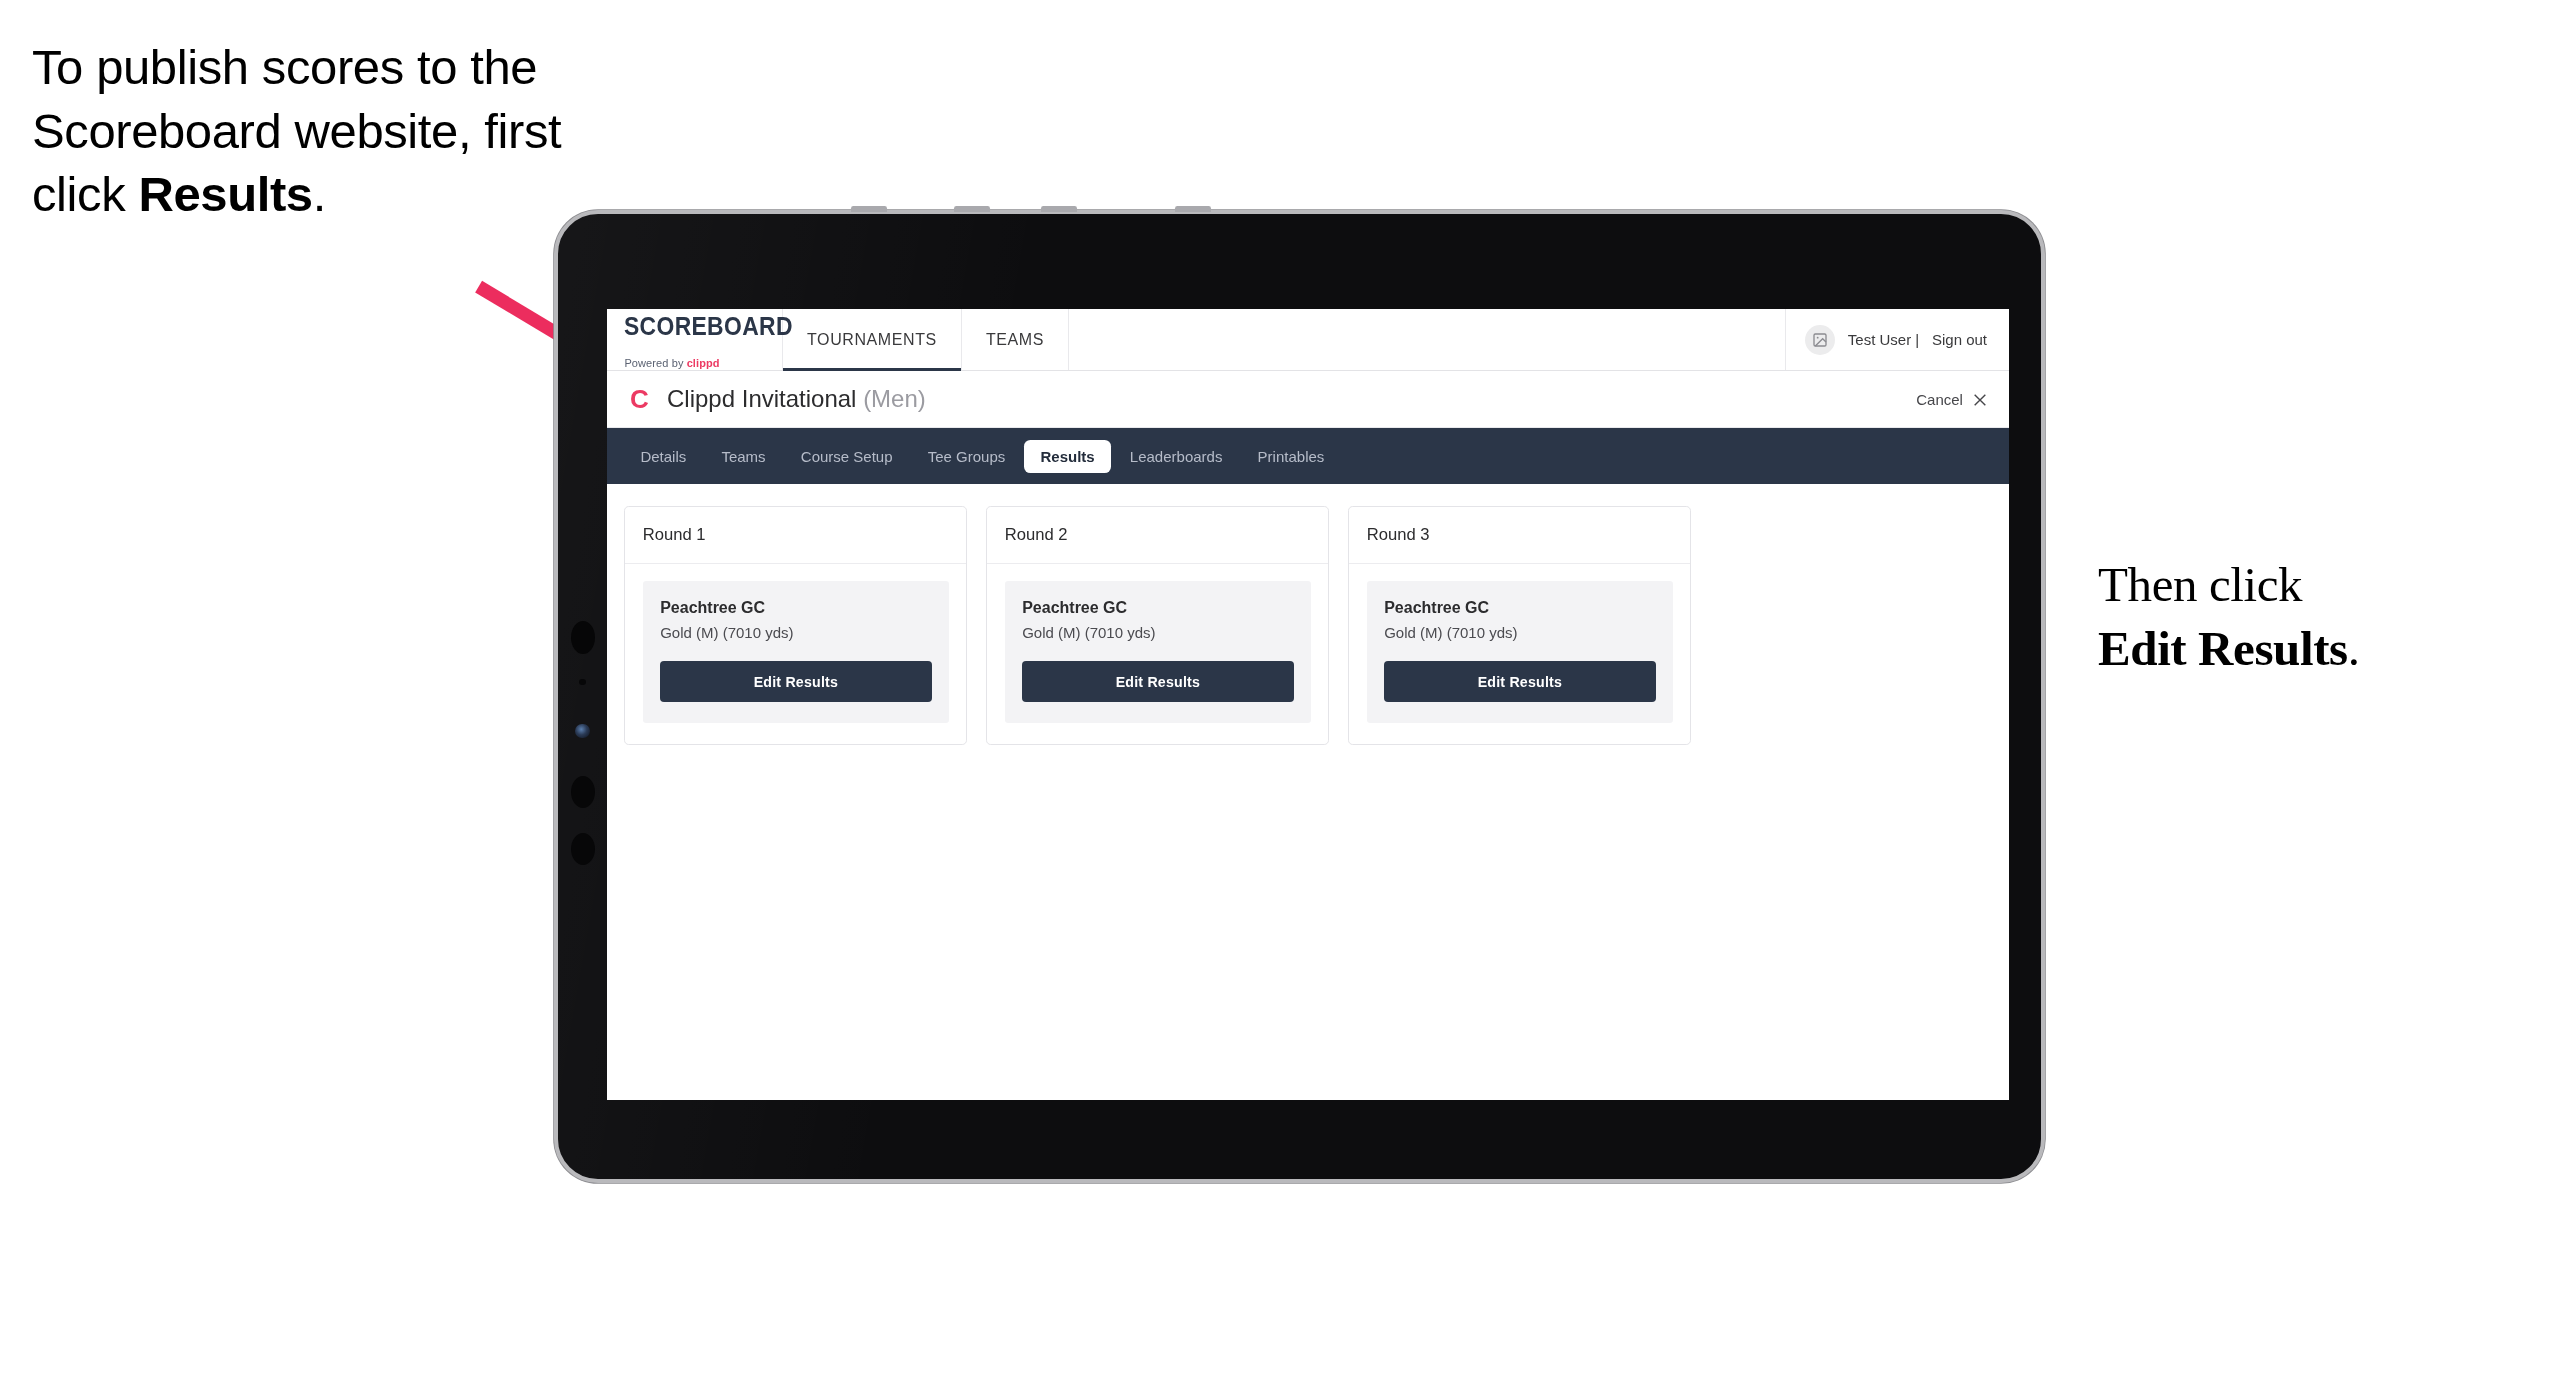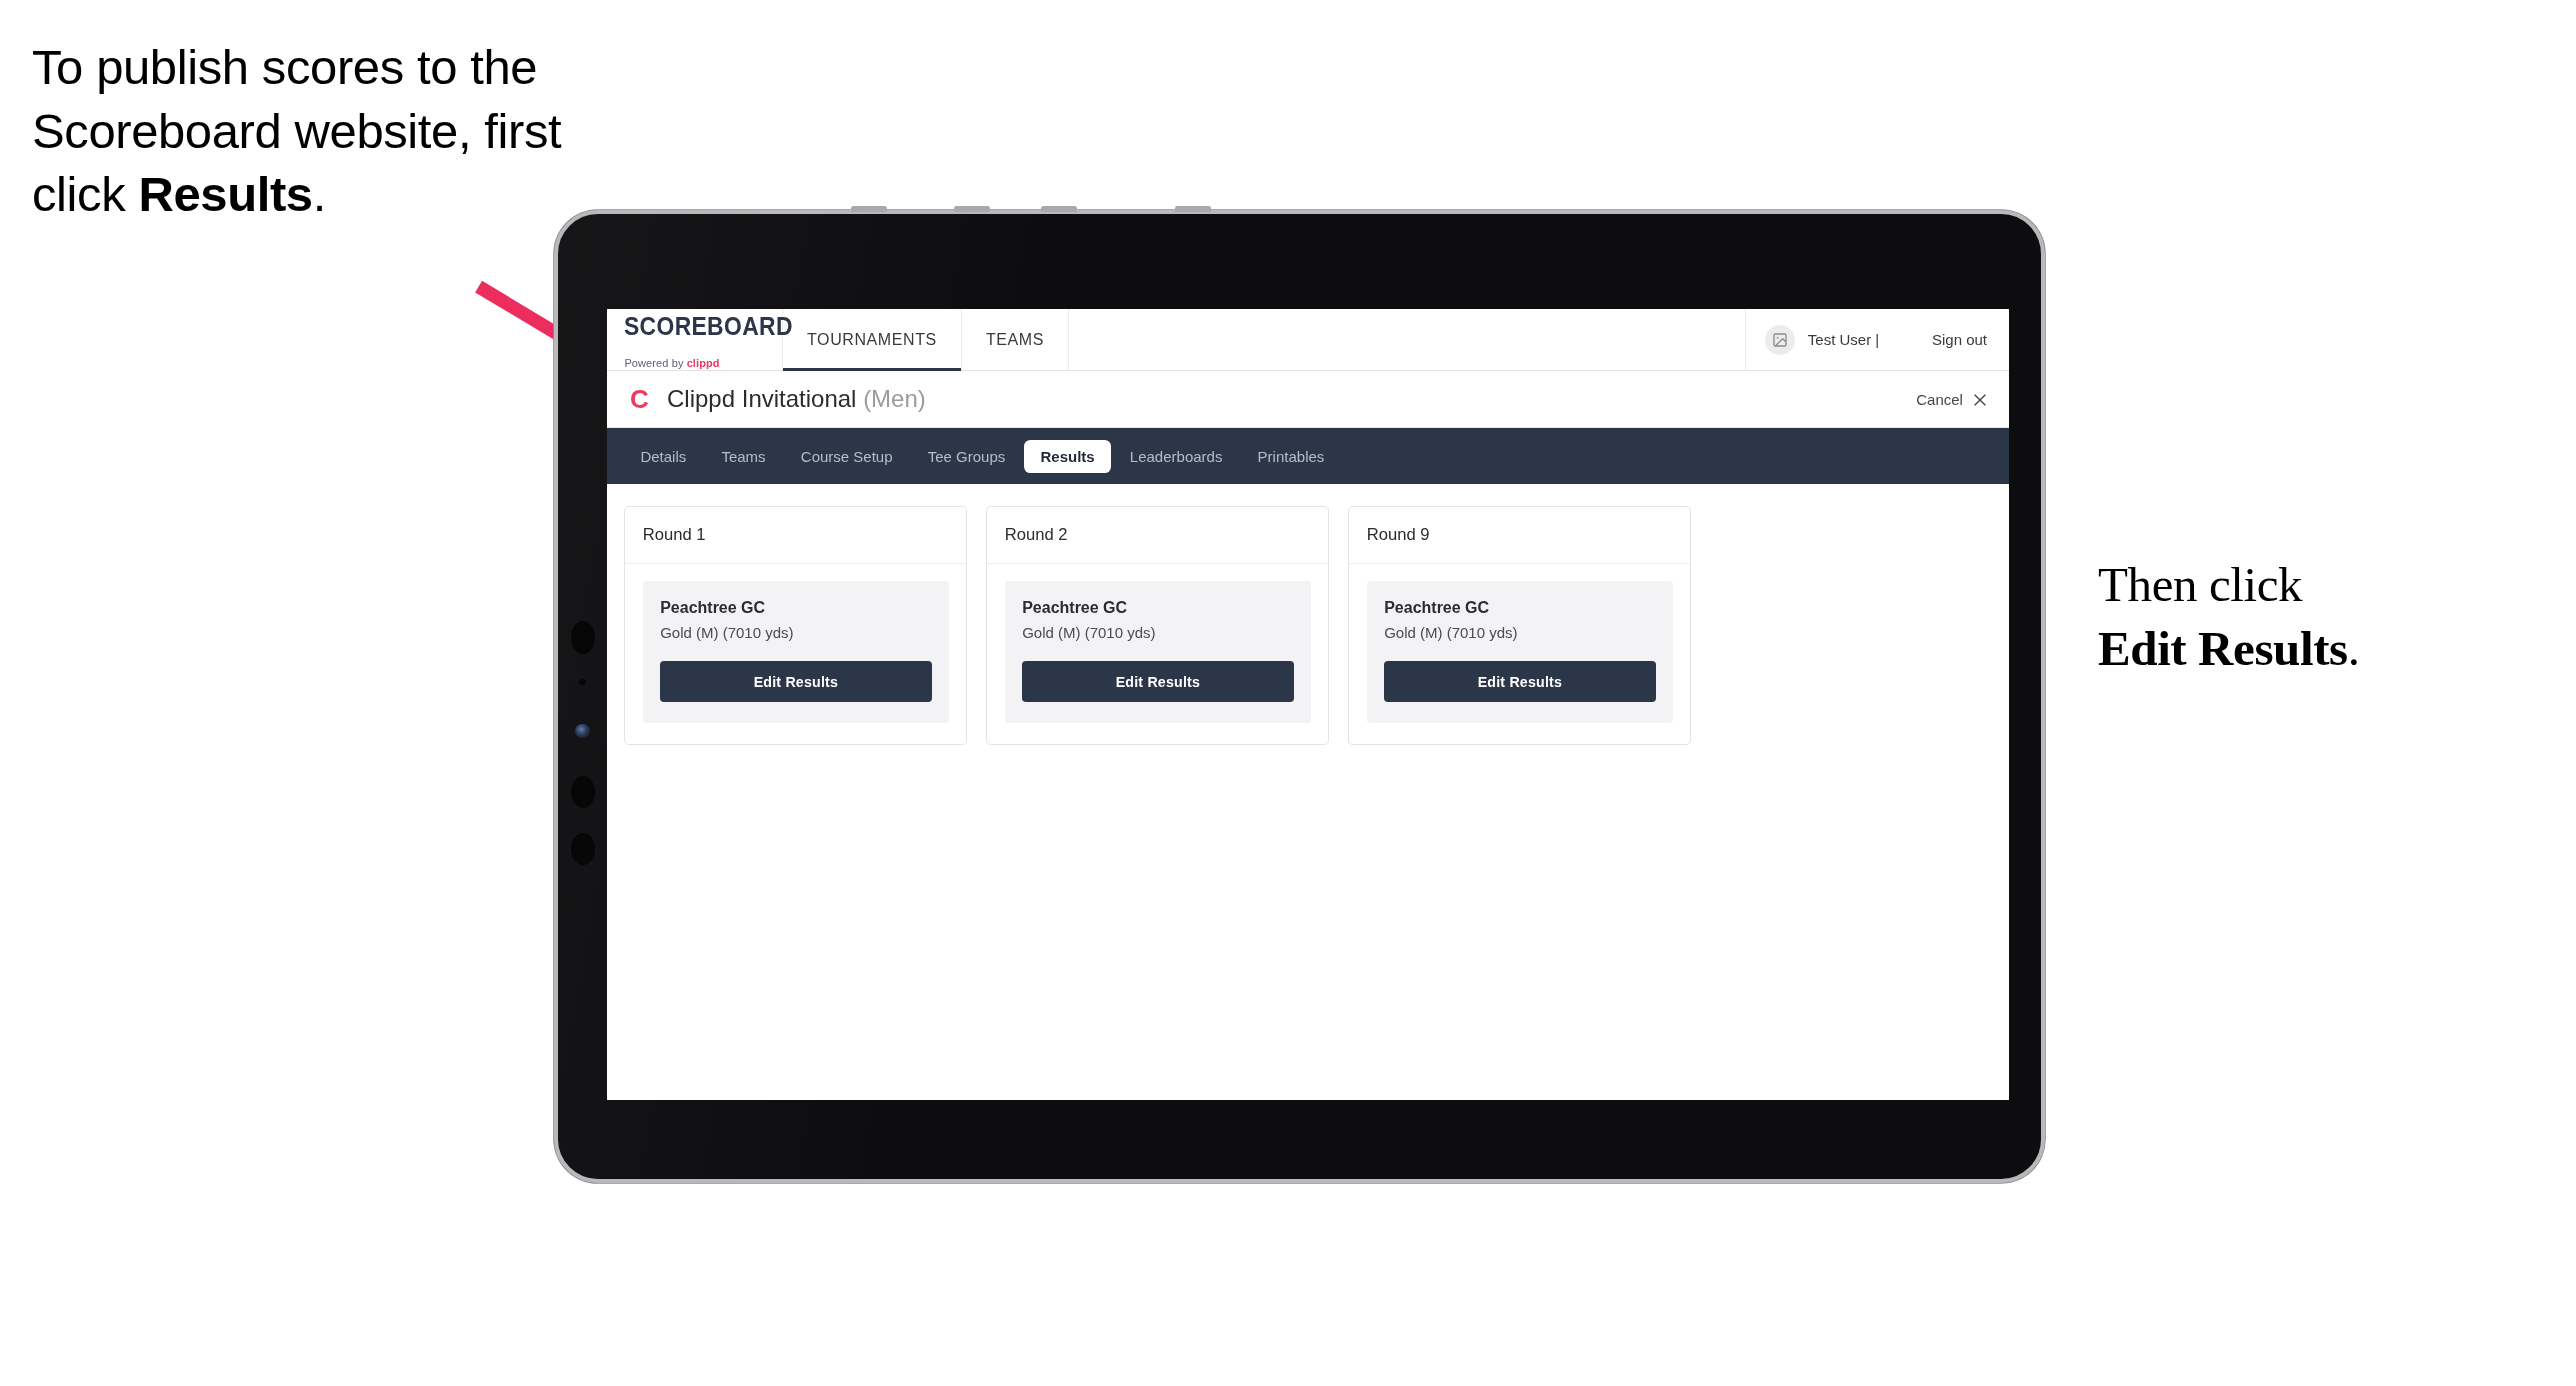--- a/index.html
+++ b/index.html
@@ -86,21 +86,21 @@
   .topnav-tab.active::after {
     content:""; position:absolute; left:0; right:0; bottom:-0.8px; height:3.2px; background:#2b3648;
   }
   #topnav-spacer { flex:1; border-right:0.8px solid #e9e9ec; }
   #user-area { display:flex; align-items:center; gap:12.7px; padding: 0 22px 0 19px; }
   #avatar {
     width:30px; height:30px; border-radius:50%; background:#ececed;
     display:flex; align-items:center; justify-content:center;
   }
   #user-name { font-size:15px; color:#3a3a3c; }
-  #sign-out { font-size:15px; color:#3a3a3c; cursor:pointer;margin-left:40px; }
+  #sign-out { font-size:15px; color:#3a3a3c; cursor:pointer; }
 
   
   #titlebar {
     height: 57px; background:#fff; display:flex; align-items:center;
     padding: 0 20.6px 0 19px; border-bottom:0.8px solid #e9e9ec;
   }
   #clippd-c {
     font-family:"Liberation Sans", sans-serif; font-weight:800; font-size:26px;
     color:#ec3a63; width:27px; text-align:center;
   }
@@ -252,21 +252,21 @@
             <div class="round-body">
               <div class="course-box">
                 <div class="course-name">Peachtree GC</div>
                 <div class="course-tee">Gold (M) (7010 yds)</div>
                 <button class="edit-btn">Edit Results</button>
               </div>
             </div>
           </div>
 
           <div class="round-card">
-            <div class="round-head">Round 9</div>
+            <div class="round-head">Round 3</div>
             <div class="round-body">
               <div class="course-box">
                 <div class="course-name">Peachtree GC</div>
                 <div class="course-tee">Gold (M) (7010 yds)</div>
                 <button class="edit-btn">Edit Results</button>
               </div>
             </div>
           </div>
 
         </div>

